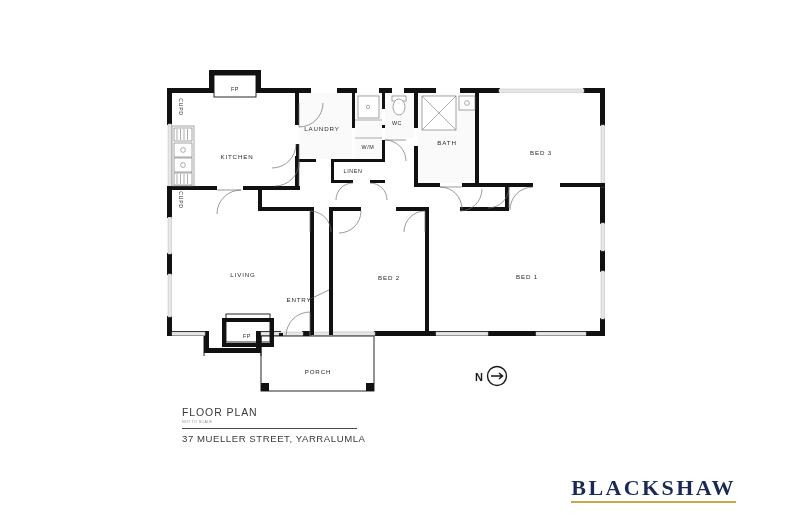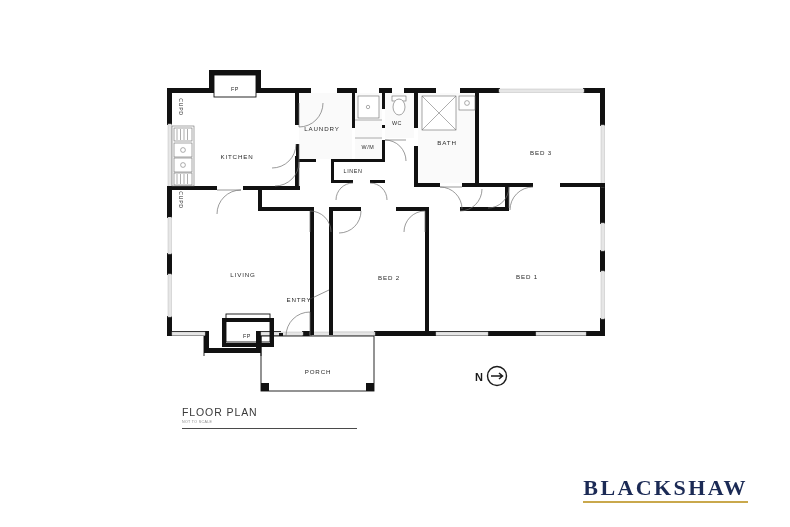--- a/index.html
+++ b/index.html
@@ -76,21 +76,21 @@
   }
   .title-address {
     font-size: 9.6px;
     letter-spacing: 0.55px;
     color: #3a3a3a;
     white-space: nowrap;
   }
 
   .brand {
     position: absolute;
-    right: 42px;
+    right: 54px;
     bottom: 24px;
     text-align: center;
   }
   .brand-word {
     font-family: "Liberation Serif", serif;
     font-size: 22px;
     font-weight: bold;
     letter-spacing: 2.4px;
     color: #1b2a55;
     line-height: 24px;
@@ -312,18 +312,19 @@
     <text x="479" y="378" font-family="Liberation Sans, sans-serif" font-size="11" font-weight="bold" fill="#1a1a1a" text-anchor="middle" dominant-baseline="middle">N</text>
     <circle cx="497" cy="376" r="9.5" fill="none" stroke="#1a1a1a" stroke-width="1.4"></circle>
     <path d="M 491 376 L 502 376 M 499 373 L 502.5 376 L 499 379" fill="none" stroke="#1a1a1a" stroke-width="1.5"></path>
   </g>
 </svg>
 
 <div class="title-block">
   <div class="title-main">FLOOR PLAN</div>
   <div class="title-sub">NOT TO SCALE</div>
   <div class="title-rule"></div>
+  <div class="title-address">37 MUELLER STREET, YARRALUMLA</div>
 </div>
 
 <div class="brand">
   <div class="brand-word">BLACKSHAW</div>
   <div class="brand-rule"></div>
 </div>
 
 </body></html>

